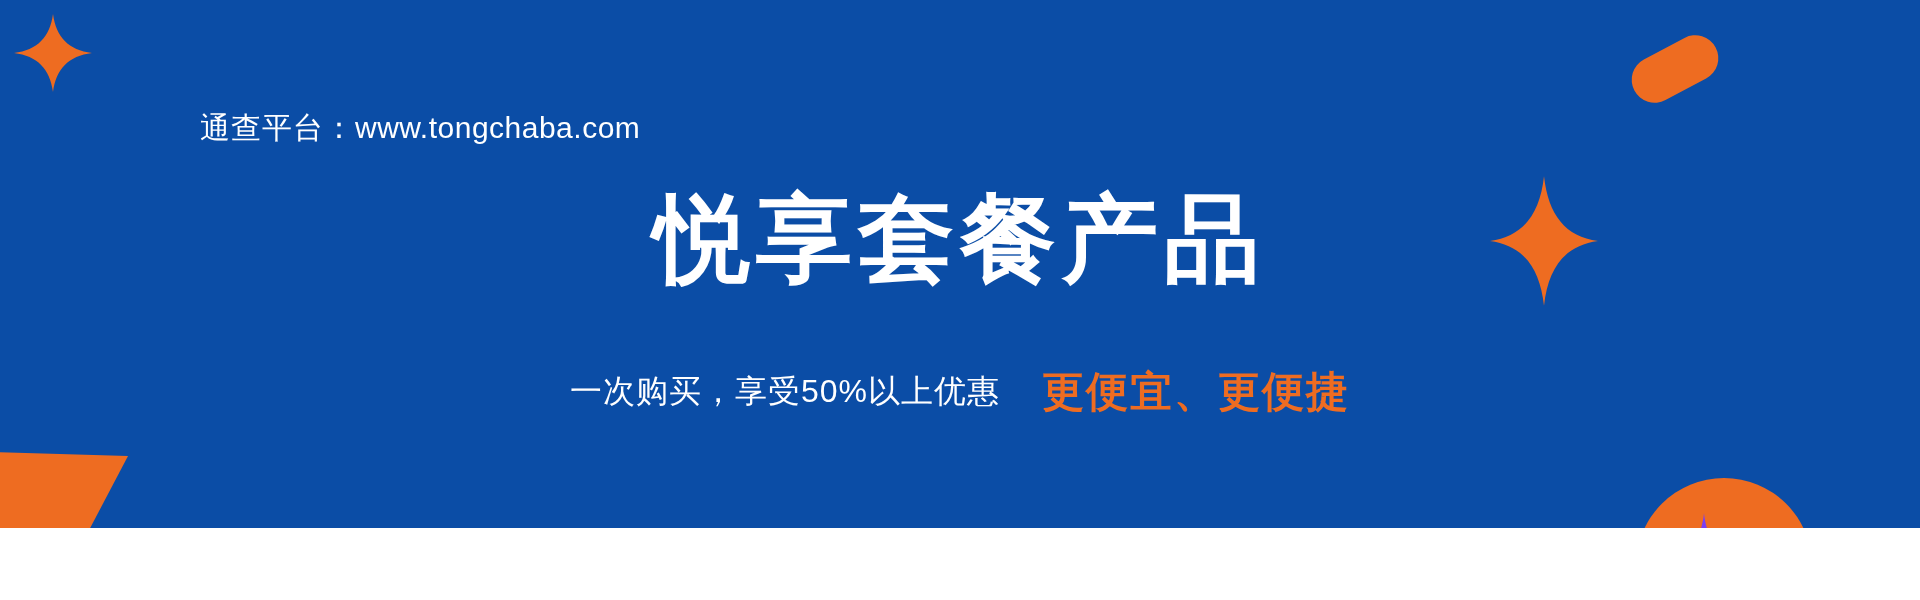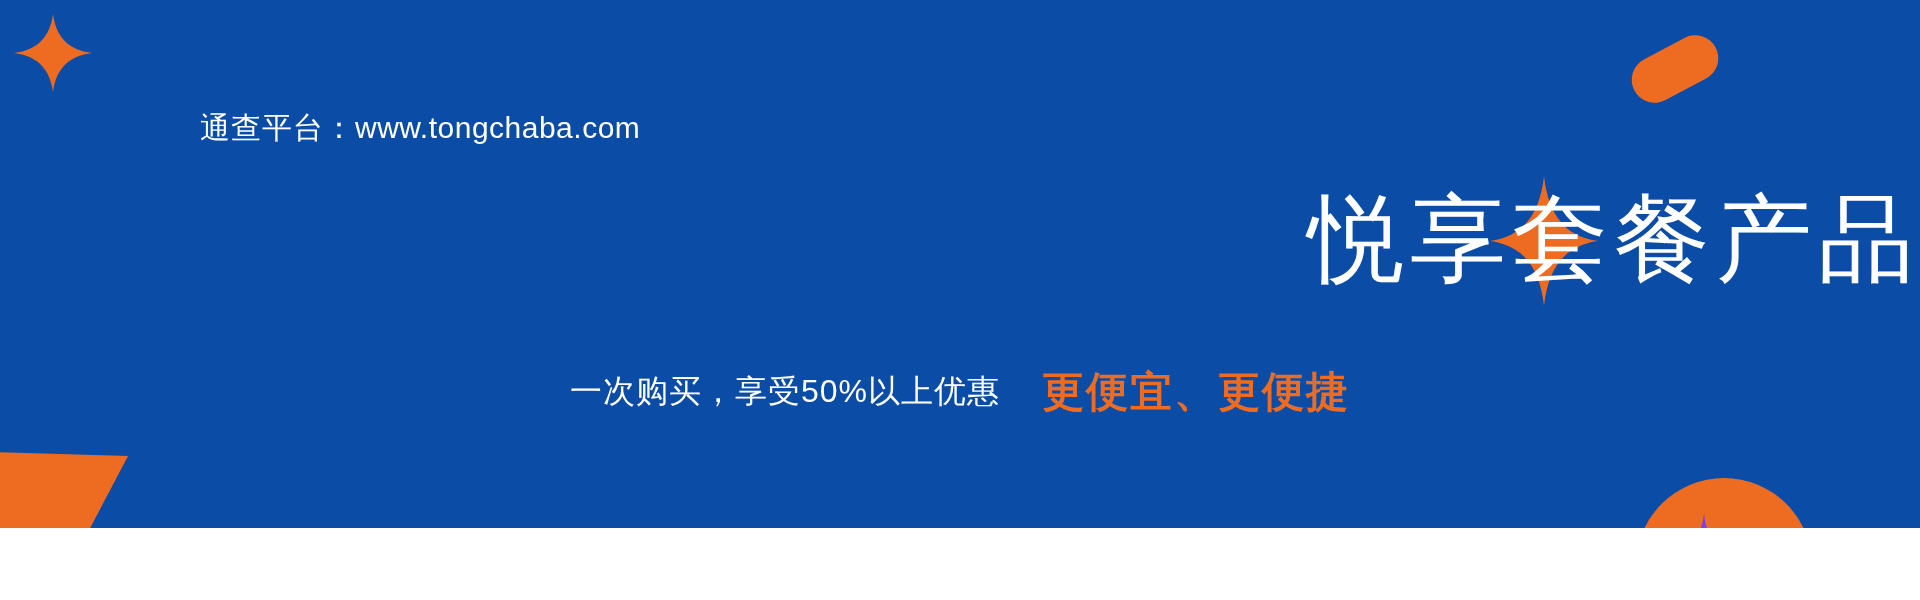--- a/index.html
+++ b/index.html
@@ -121,24 +121,24 @@
   }
   .site-line .url {
     letter-spacing: 0.5px;
   }
 
   .headline {
     position: absolute;
     left: 0;
     right: 0;
     top: 186px;
-    text-align: right;
+    text-align: center;
     color: #ffffff;
     font-size: 96px;
-    font-weight: normal;
+    font-weight: bold;
     letter-spacing: 6px;
     line-height: 1.1;
     white-space: nowrap;
   }
 
   .subline {
     position: absolute;
     left: 0;
     right: 0;
     top: 364px;

